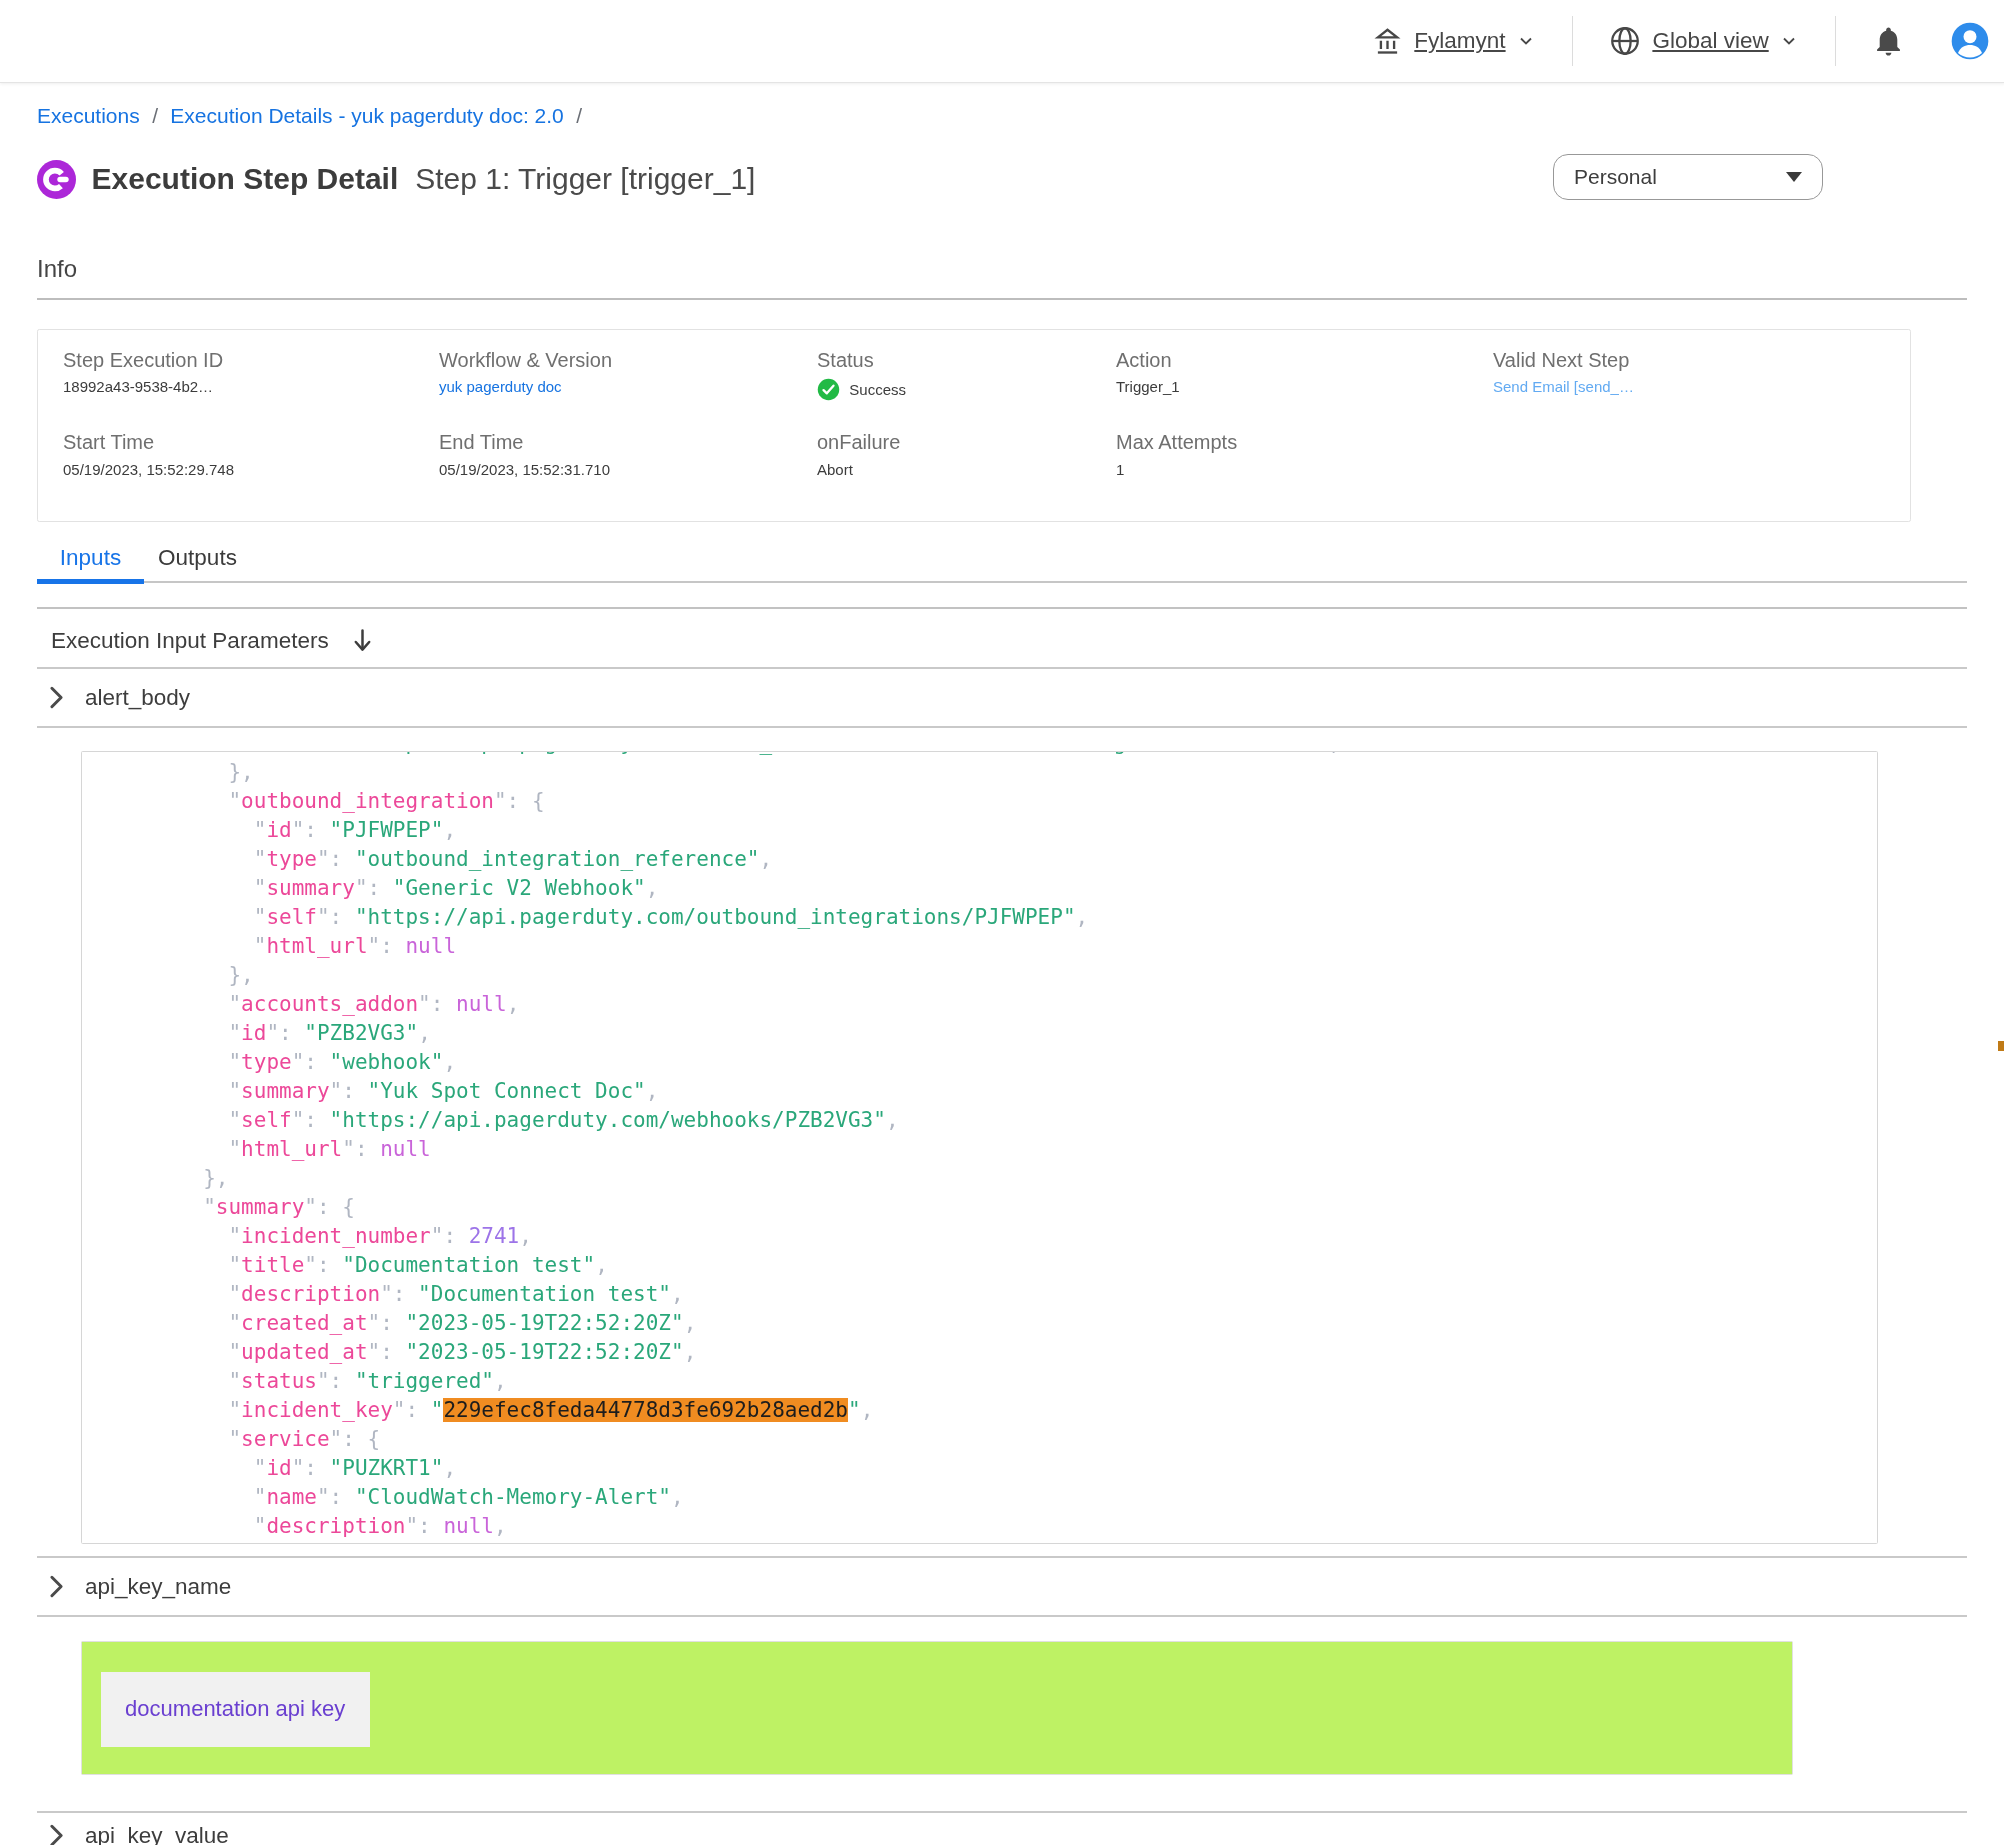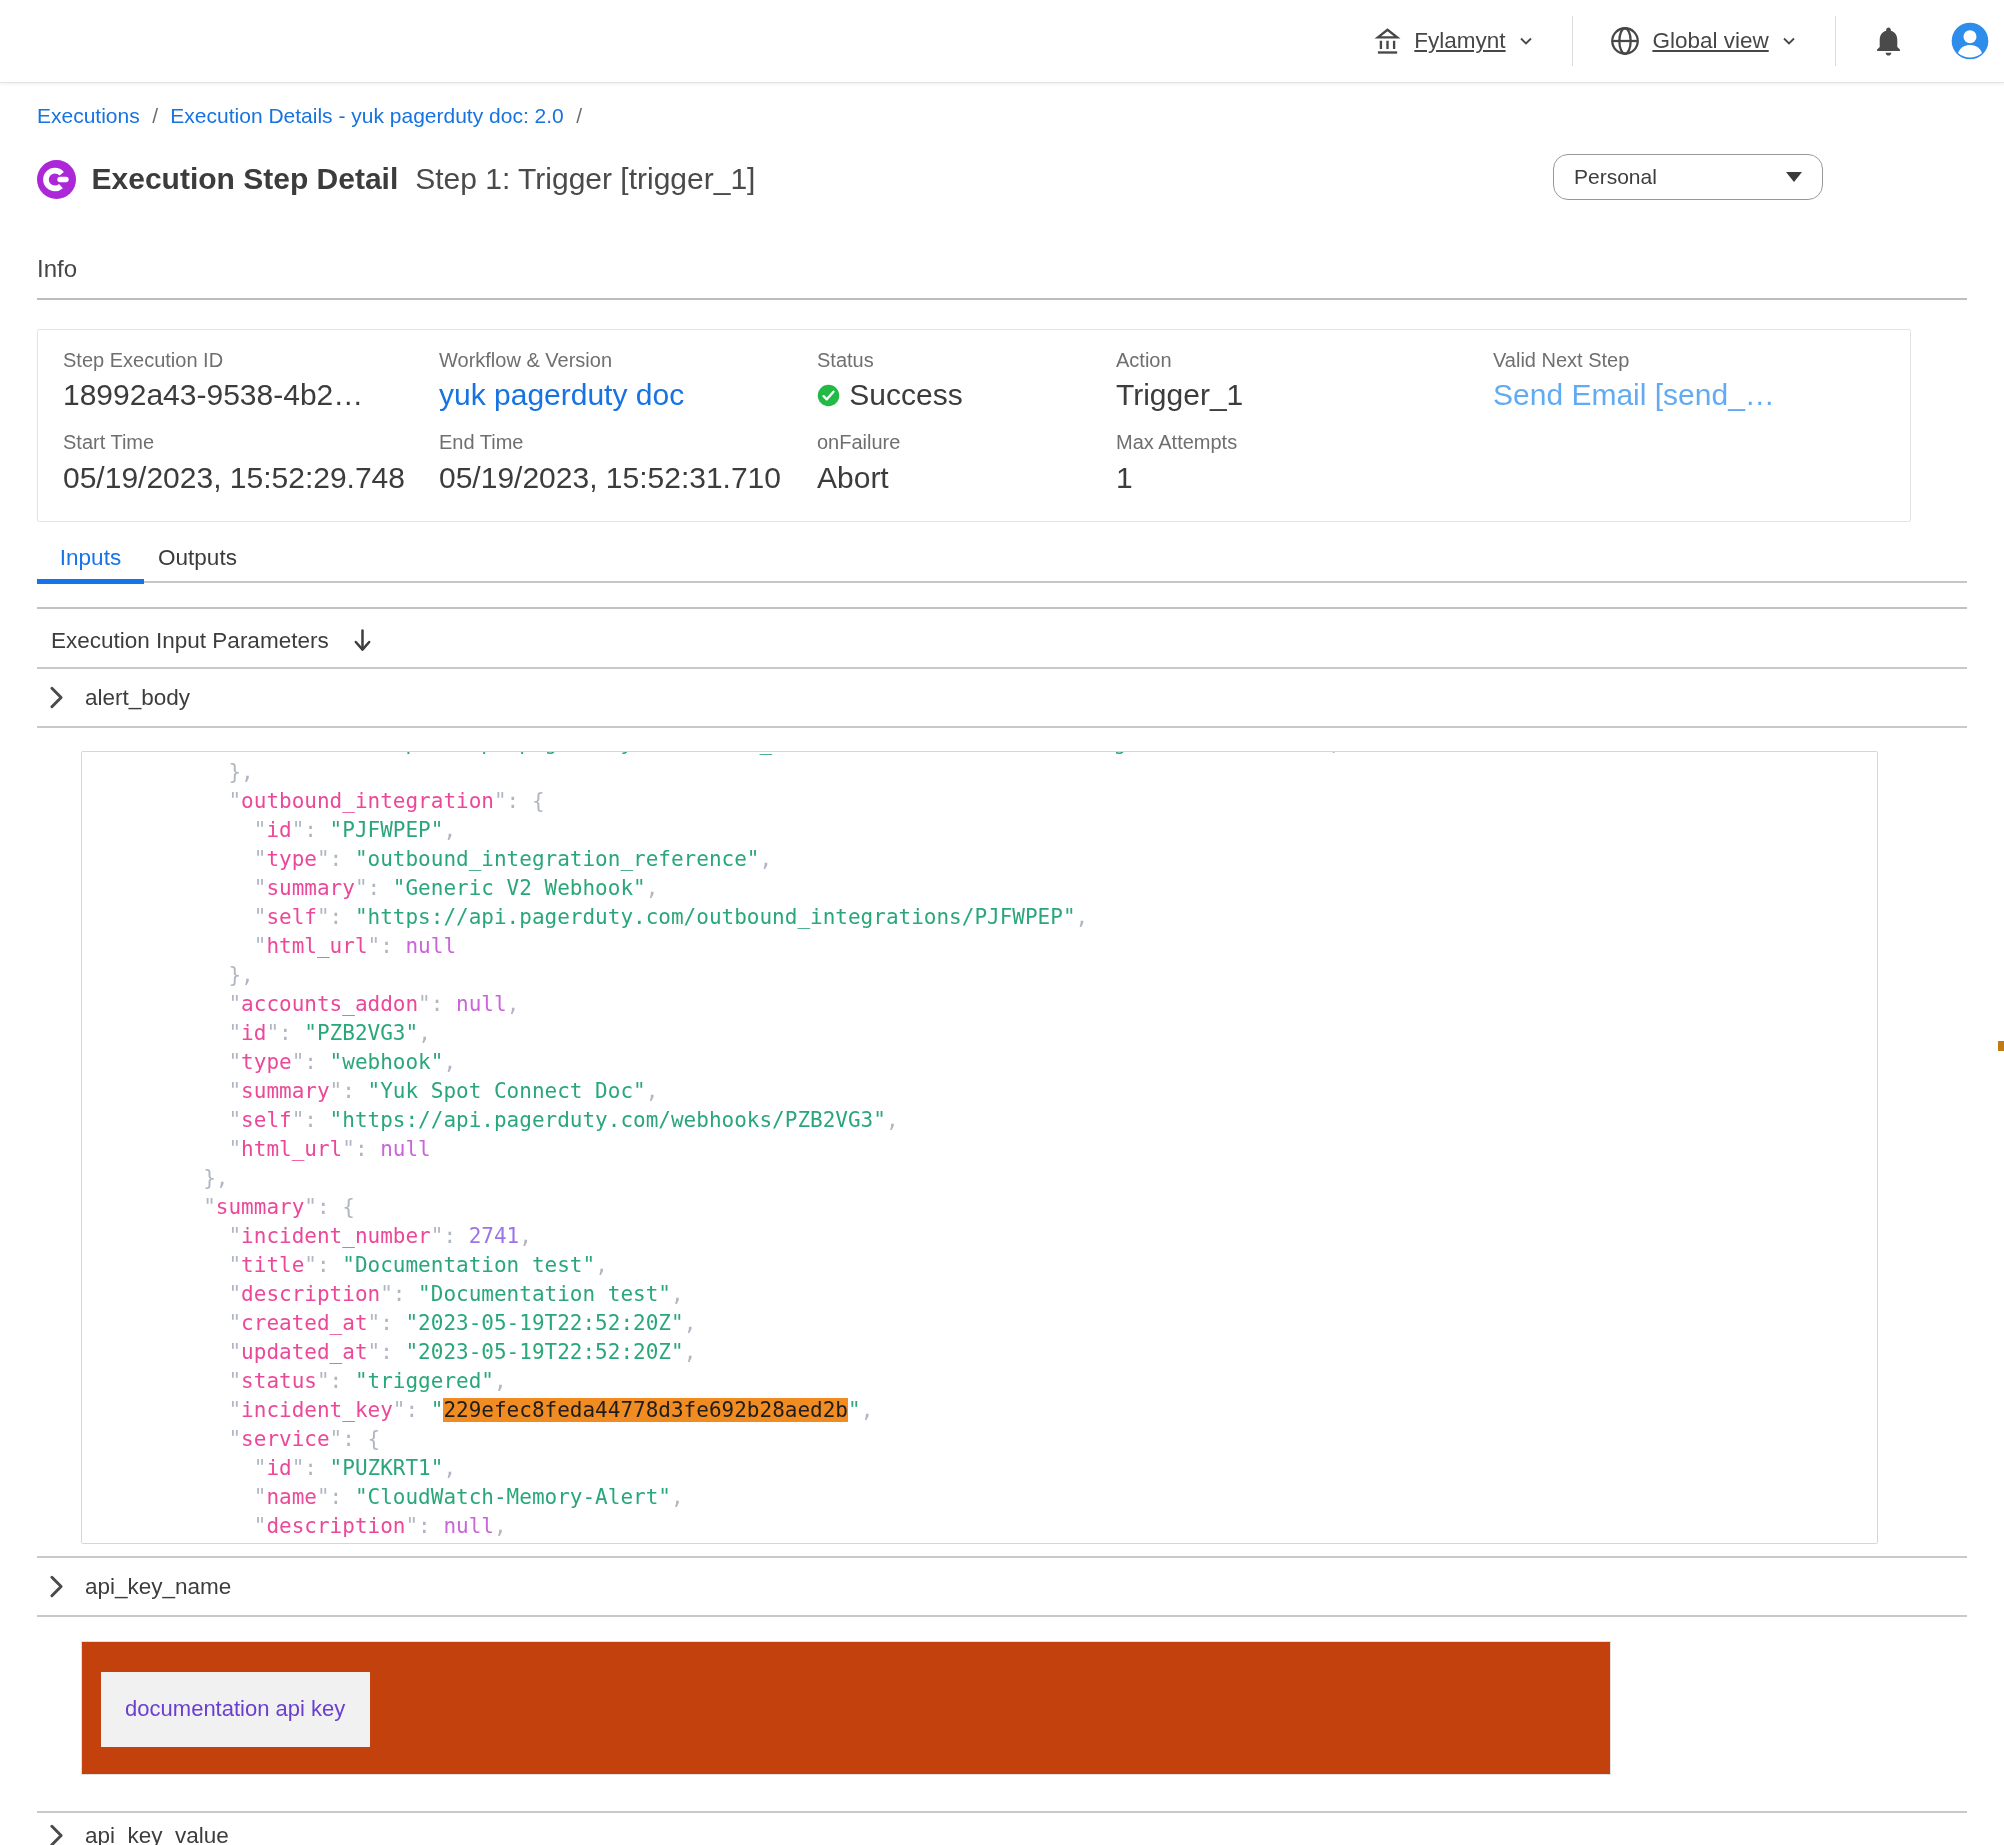--- a/index.html
+++ b/index.html
@@ -31,21 +31,21 @@
   .scope-select { left:1553px; top:154px; width:270px; height:46px; border:1.6px solid #989898;
     border-radius:15px; display:flex; align-items:center; padding:0 20px; font-size:21px; color:#3d3d3d; cursor:pointer; background:#fff; }
   .scope-select .tri { margin-left:auto; width:0; height:0; border-left:8.5px solid transparent;
     border-right:8.5px solid transparent; border-top:10px solid #3a3a3a; }
 
   
   .info-heading { left:37px; top:255px; font-size:24px; font-weight:400; color:#454545; }
   .divider { background:#bdbdbd; height:2.3px; }
   .info-card { left:37px; top:329px; width:1874px; height:193px; border:1.6px solid #e2e2e2; border-radius:2.3px; background:#fff; }
   .f-label { position:absolute; font-size:20px; color:#6f6f6f; white-space:nowrap; }
-  .f-value { position:absolute; font-size:30px; color:#3c3c3c; white-space:nowrap; display:flex; align-items:center; gap:9.3px; }
+  .f-value { position:absolute; font-size:15px; color:#3c3c3c; white-space:nowrap; display:flex; align-items:center; gap:9.3px; }
   .f-value.link { color:#1673e1; cursor:pointer; }
   .f-value.link_light { color:#62aaf2; cursor:pointer; }
 
   
   .tabbar { left:37px; top:535px; width:1930px; height:48px; display:flex; border-bottom:2.3px solid #c6c6c6; }
   .tab { min-width:107px; text-align:center; font-size:22.5px; color:#3b3b3b; display:flex;
     align-items:center; justify-content:center; position:relative; cursor:pointer; }
   .tab.active { color:#1774e8; }
   .tab.active::after { content:""; position:absolute; left:0; right:0; bottom:-3.1px; height:4.7px; background:#1774e8; }
 
@@ -63,21 +63,21 @@
     font-size:21px; line-height:29px; }
   .code-line { white-space:pre; }
   .c-p { color:#b0b6c2; }
   .c-k { color:#ec4899; }
   .c-s { color:#2aa77a; }
   .c-u { color:#c964d9; }
   .c-n { color:#9d74e8; }
   .c-h { background:#f08c21; color:#1d1d1d; }
 
   
-  .value-panel { left:81px; top:1641px; width:1530px; height:134px; border:1.6px solid #e0e0e0; border-radius:1.6px; background:#c2410c; }
+  .value-panel { left:81px; top:1641px; width:1712px; height:134px; border:1.6px solid #e0e0e0; border-radius:1.6px; background:#bef264; }
   .chip { position:absolute; left:18.7px; top:29.5px; width:269px; height:75px; background:#f1f1f1;
     display:flex; align-items:center; justify-content:center; font-size:22px; color:#6a3fd0; cursor:pointer; }
 
   .scroll-marker { left:1998px; top:1041px; width:7px; height:10px; background:#c07a16; }
 
   svg { display:block; }
 </style>
 </head>
 <body>
 

